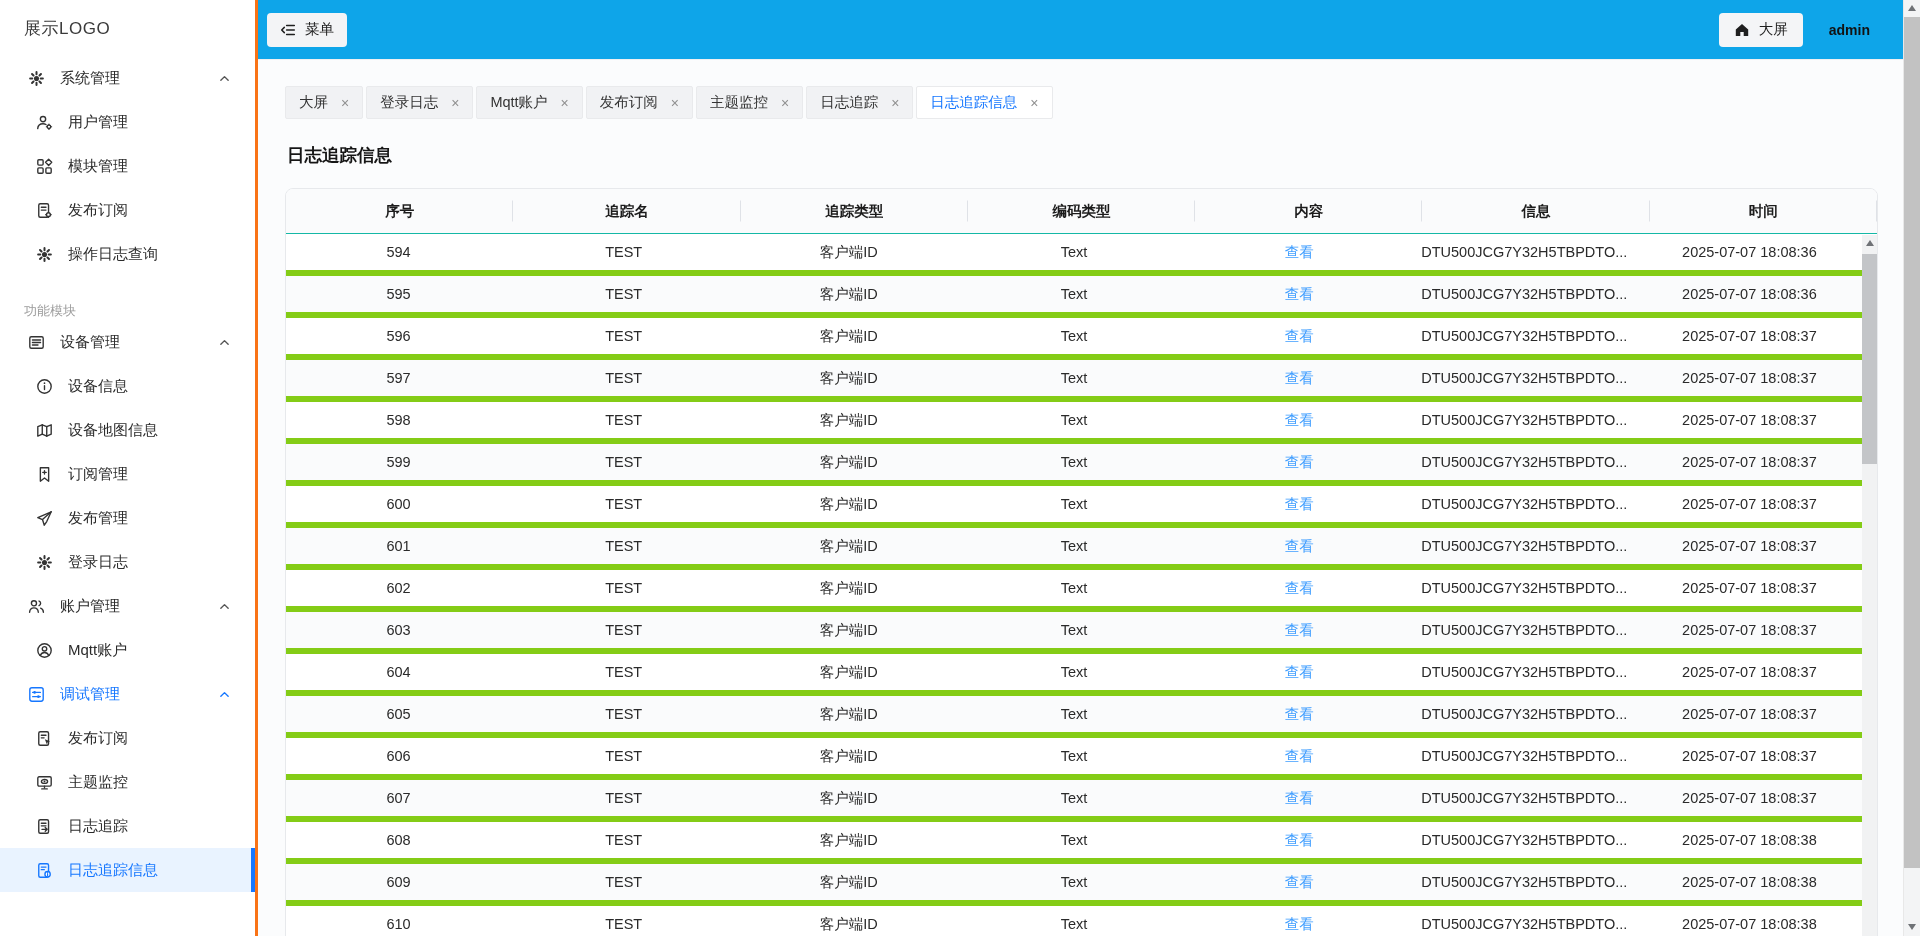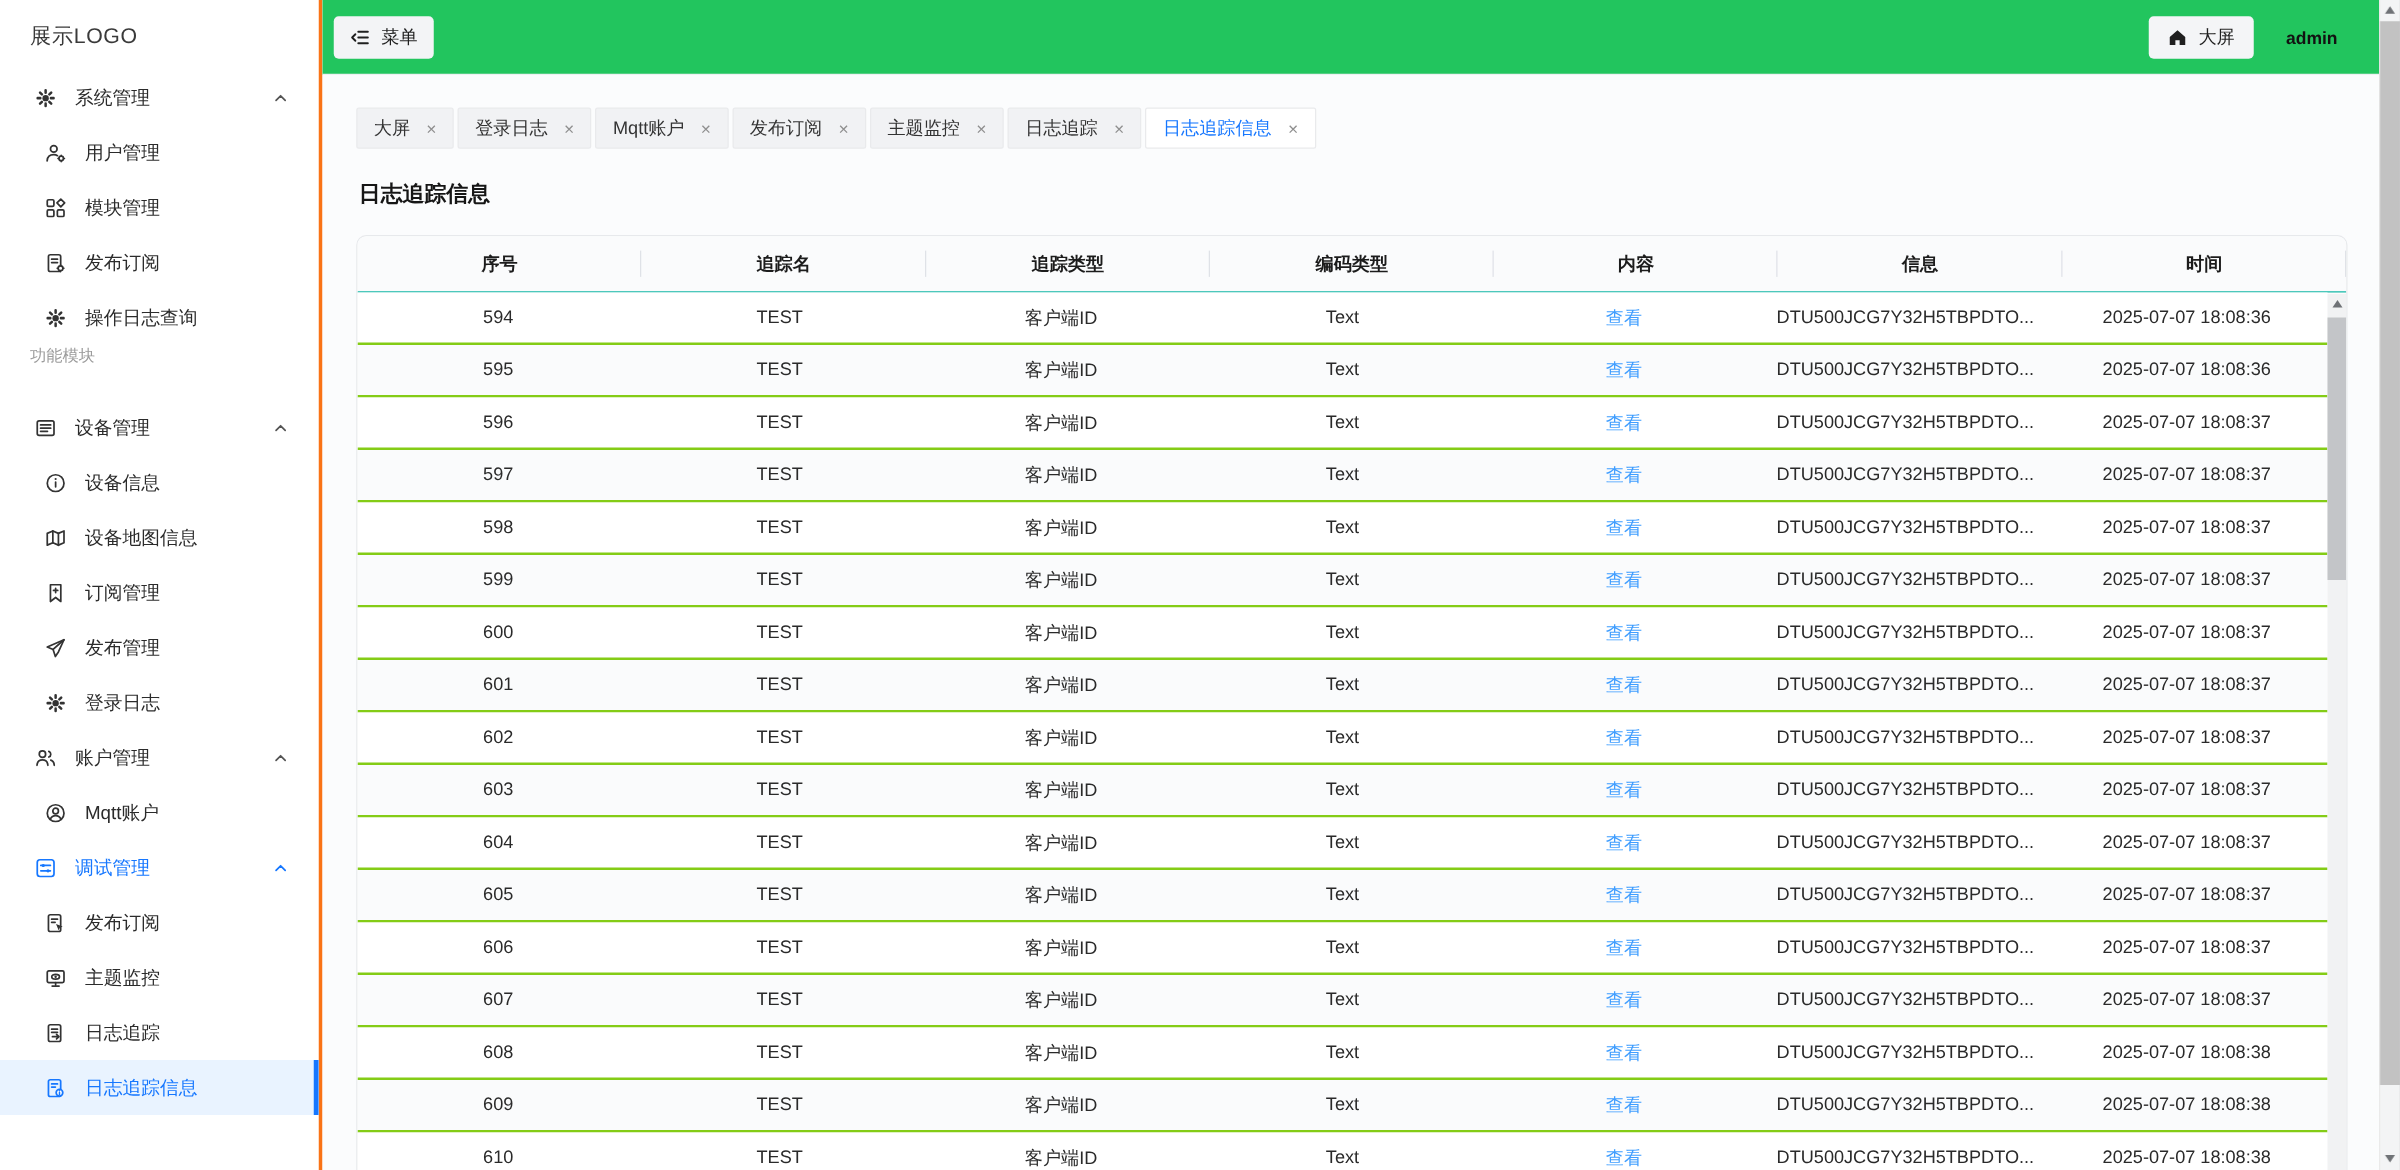--- a/index.html
+++ b/index.html
@@ -19,26 +19,26 @@
                color:#2b2b2b; font-size:15px; }
   .menu-item.parent { padding:0 24px 0 28px; }
   .menu-item.child  { padding:0 24px 0 36px; }
   .menu-item .icon { margin-right:15px; color:#333; }
   .menu-item .menu-label { flex:1; white-space:nowrap; overflow:hidden; }
   .menu-item .chevron { margin-left:8px; color:#555; }
   .menu-item.highlighted, .menu-item.highlighted .icon, .menu-item.highlighted .chevron { color:#1677ff; }
   .menu-item.active { background:#e9f3ff; color:#1677ff;
                       border-right:4px solid #1677ff; padding-right:20px; }
   .menu-item.active .icon { color:#1677ff; }
-  .menu-section { height:44px; display:flex; align-items:flex-start; padding-left:24px;
+  .menu-section { height:44px; display:flex; align-items:flex-end; padding-left:24px;
                   color:#9c9c9c; font-size:13px; }
 
   
   .main { flex:1; min-width:0; display:flex; flex-direction:column; background:#fbfcfd; }
-  .topbar { height:60px; min-height:60px; background:#22c55e; border-bottom:1px solid #eef0f2;
+  .topbar { height:60px; min-height:60px; background:#0ea5e9; border-bottom:1px solid #eef0f2;
             display:flex; align-items:center; padding:0 50px 0 9px; }
   .menu-btn { display:flex; align-items:center; gap:9px; background:#f3f4f6; border:none;
               border-radius:4px; height:34px; padding:0 13px; font-size:14.5px; color:#1f1f1f;
               cursor:pointer; font-family:inherit; }
   .topbar-right { margin-left:auto; display:flex; align-items:center; gap:26px; }
   .home-btn { display:flex; align-items:center; gap:9px; background:#f4f5f7; border:none;
               border-radius:4px; height:34px; padding:0 15px; font-size:14.5px; color:#1f1f1f;
               cursor:pointer; font-family:inherit; }
   .username { font-weight:700; font-size:14px; color:#121212; }
 
@@ -56,21 +56,21 @@
   .card { position:relative; background:#fff; border:1px solid #e7e9ec;
           border-radius:8px; height:800px; overflow:hidden; }
   .thead { display:flex; align-items:center; height:45px; background:#fafbfc;
            border-bottom:1px solid #14b8a6; }
   .th { flex:1; text-align:center; font-size:14.5px; font-weight:700; color:#1c1c1c;
         position:relative; }
   .th::after { content:''; position:absolute; right:0; top:50%; transform:translateY(-50%);
                width:1px; height:21px; background:#dfe2e7; }
   .tbody { margin-right:15px; }
   .tr { display:flex; align-items:center; height:42px; font-size:14.5px; color:#2a2a2a;
-        border-bottom:2px solid #84cc16; background:#fff; }
+        border-bottom:6px solid #84cc16; background:#fff; }
   .tr:nth-child(even) { background:#fafbfc; }
   .td { flex:1; text-align:center; white-space:nowrap; overflow:hidden;
         text-overflow:ellipsis; padding:0 8px; }
   .view-link { color:#409eff; text-decoration:none; cursor:pointer; }
 
   
   .tscroll { position:absolute; top:46px; right:0; bottom:0; width:15px; background:#f1f2f3; }
   .arrow-up { width:0; height:0; border-left:4.5px solid transparent;
               border-right:4.5px solid transparent; border-bottom:6px solid #6f7276;
               margin:5px auto 0; }

